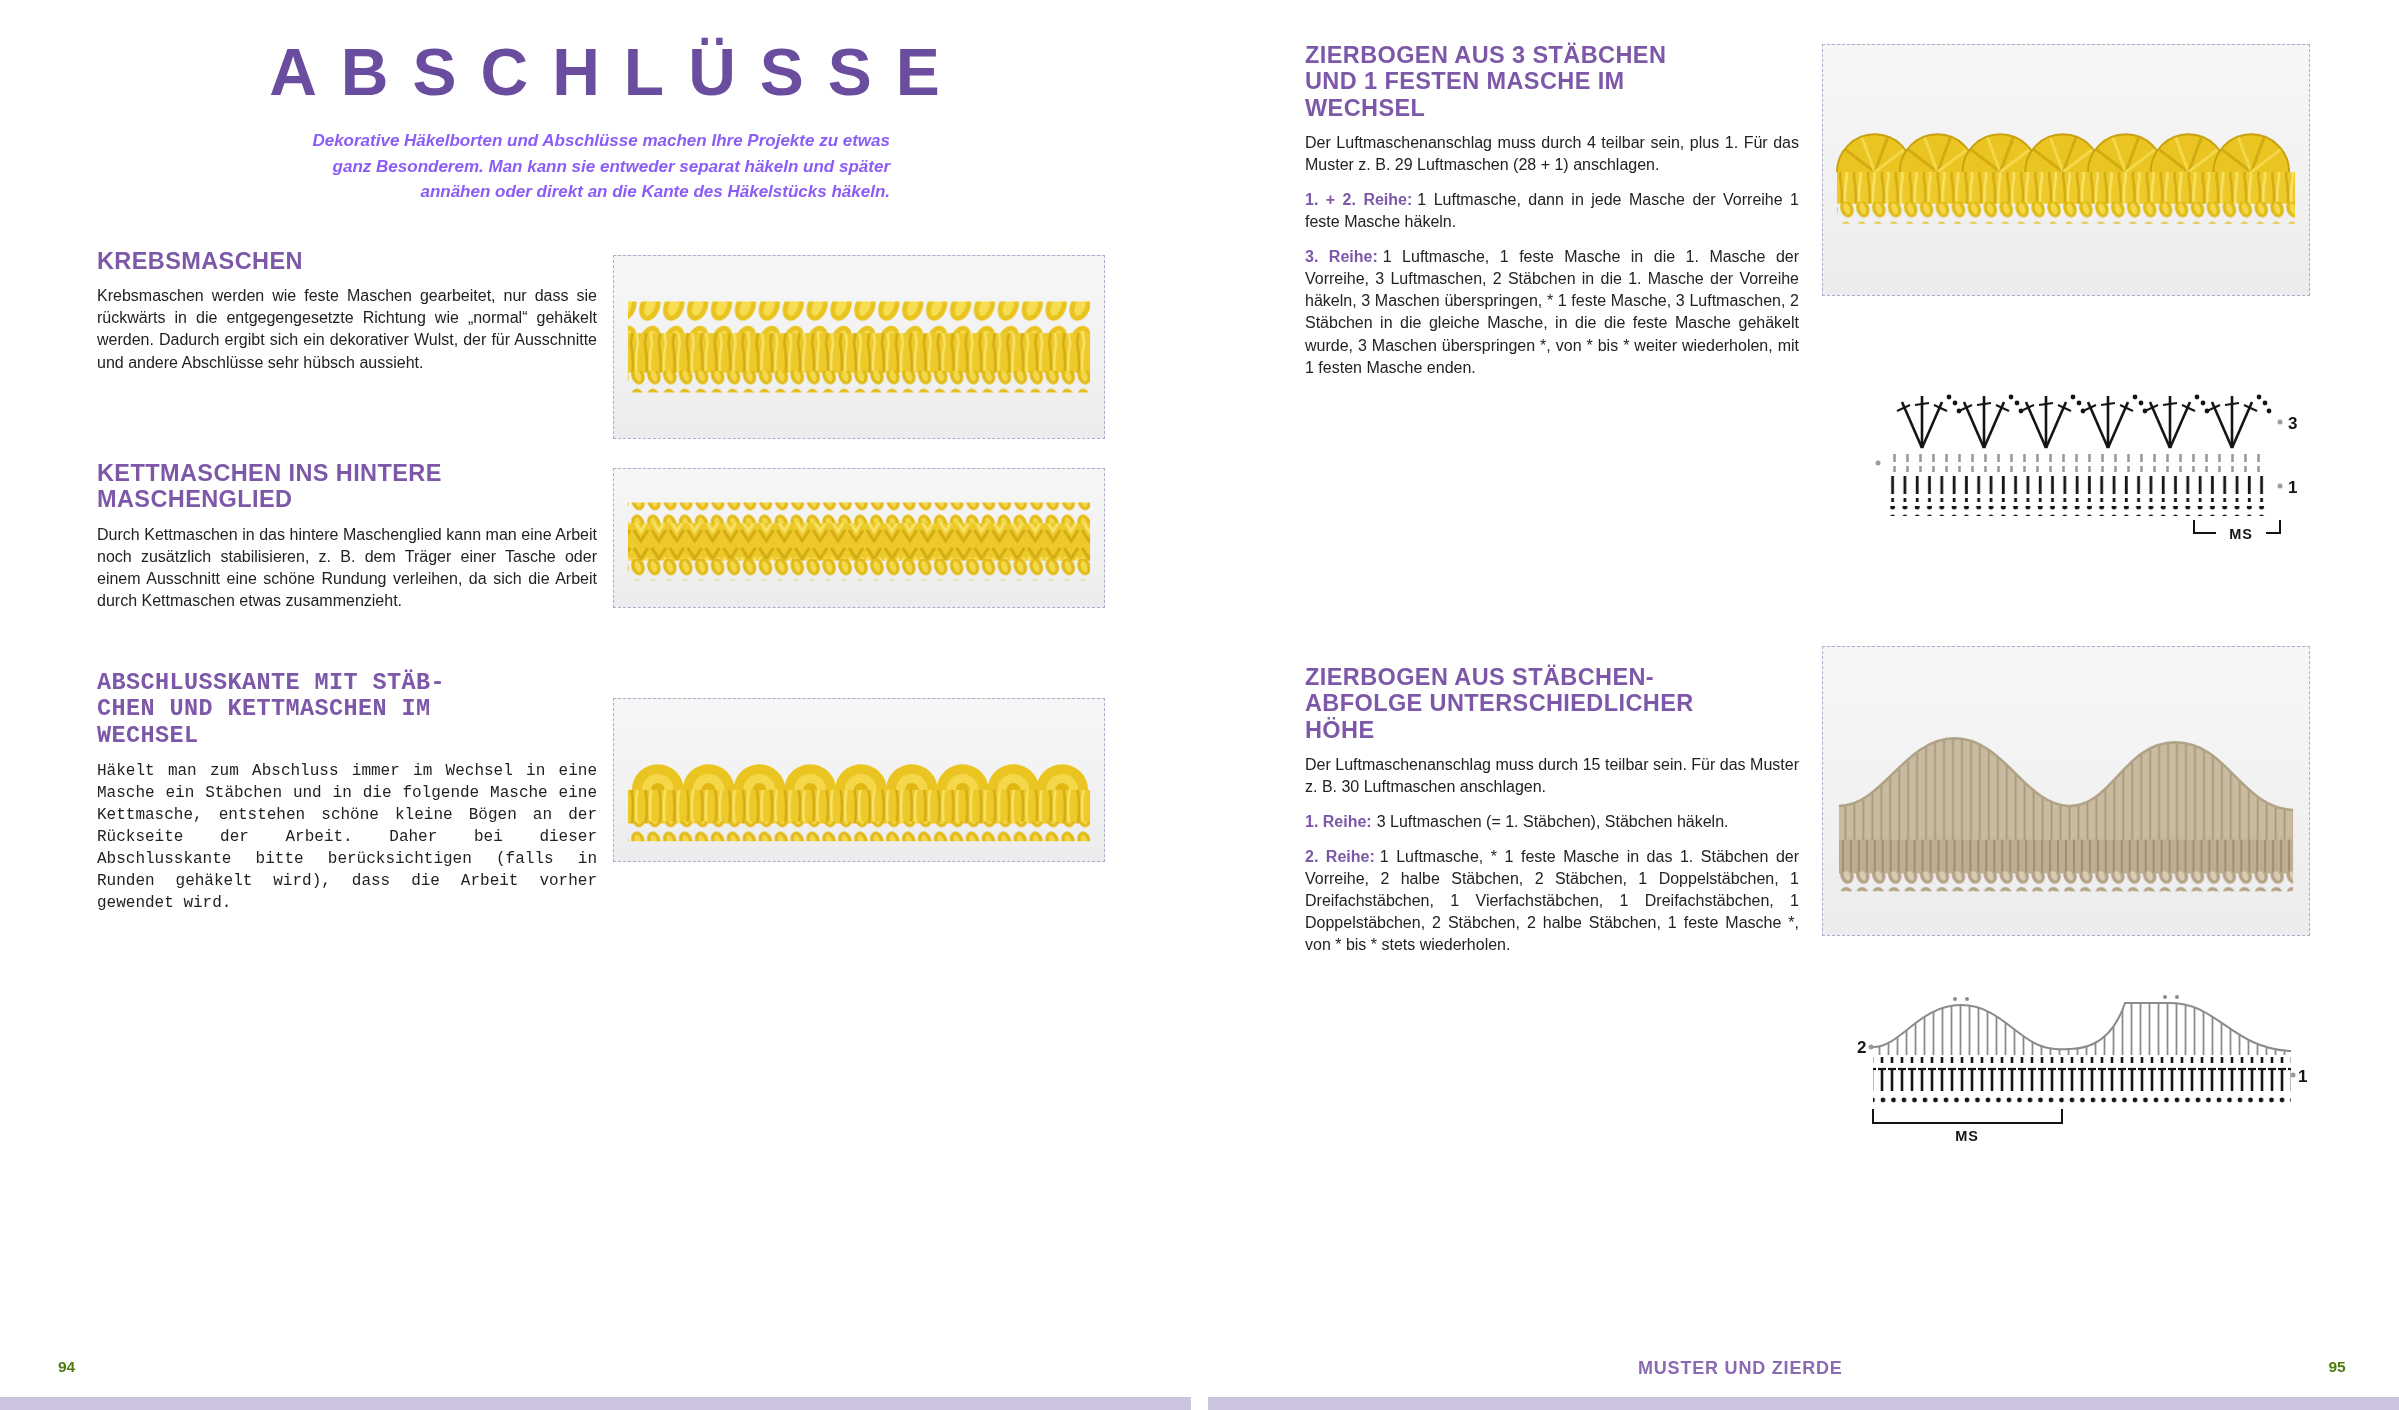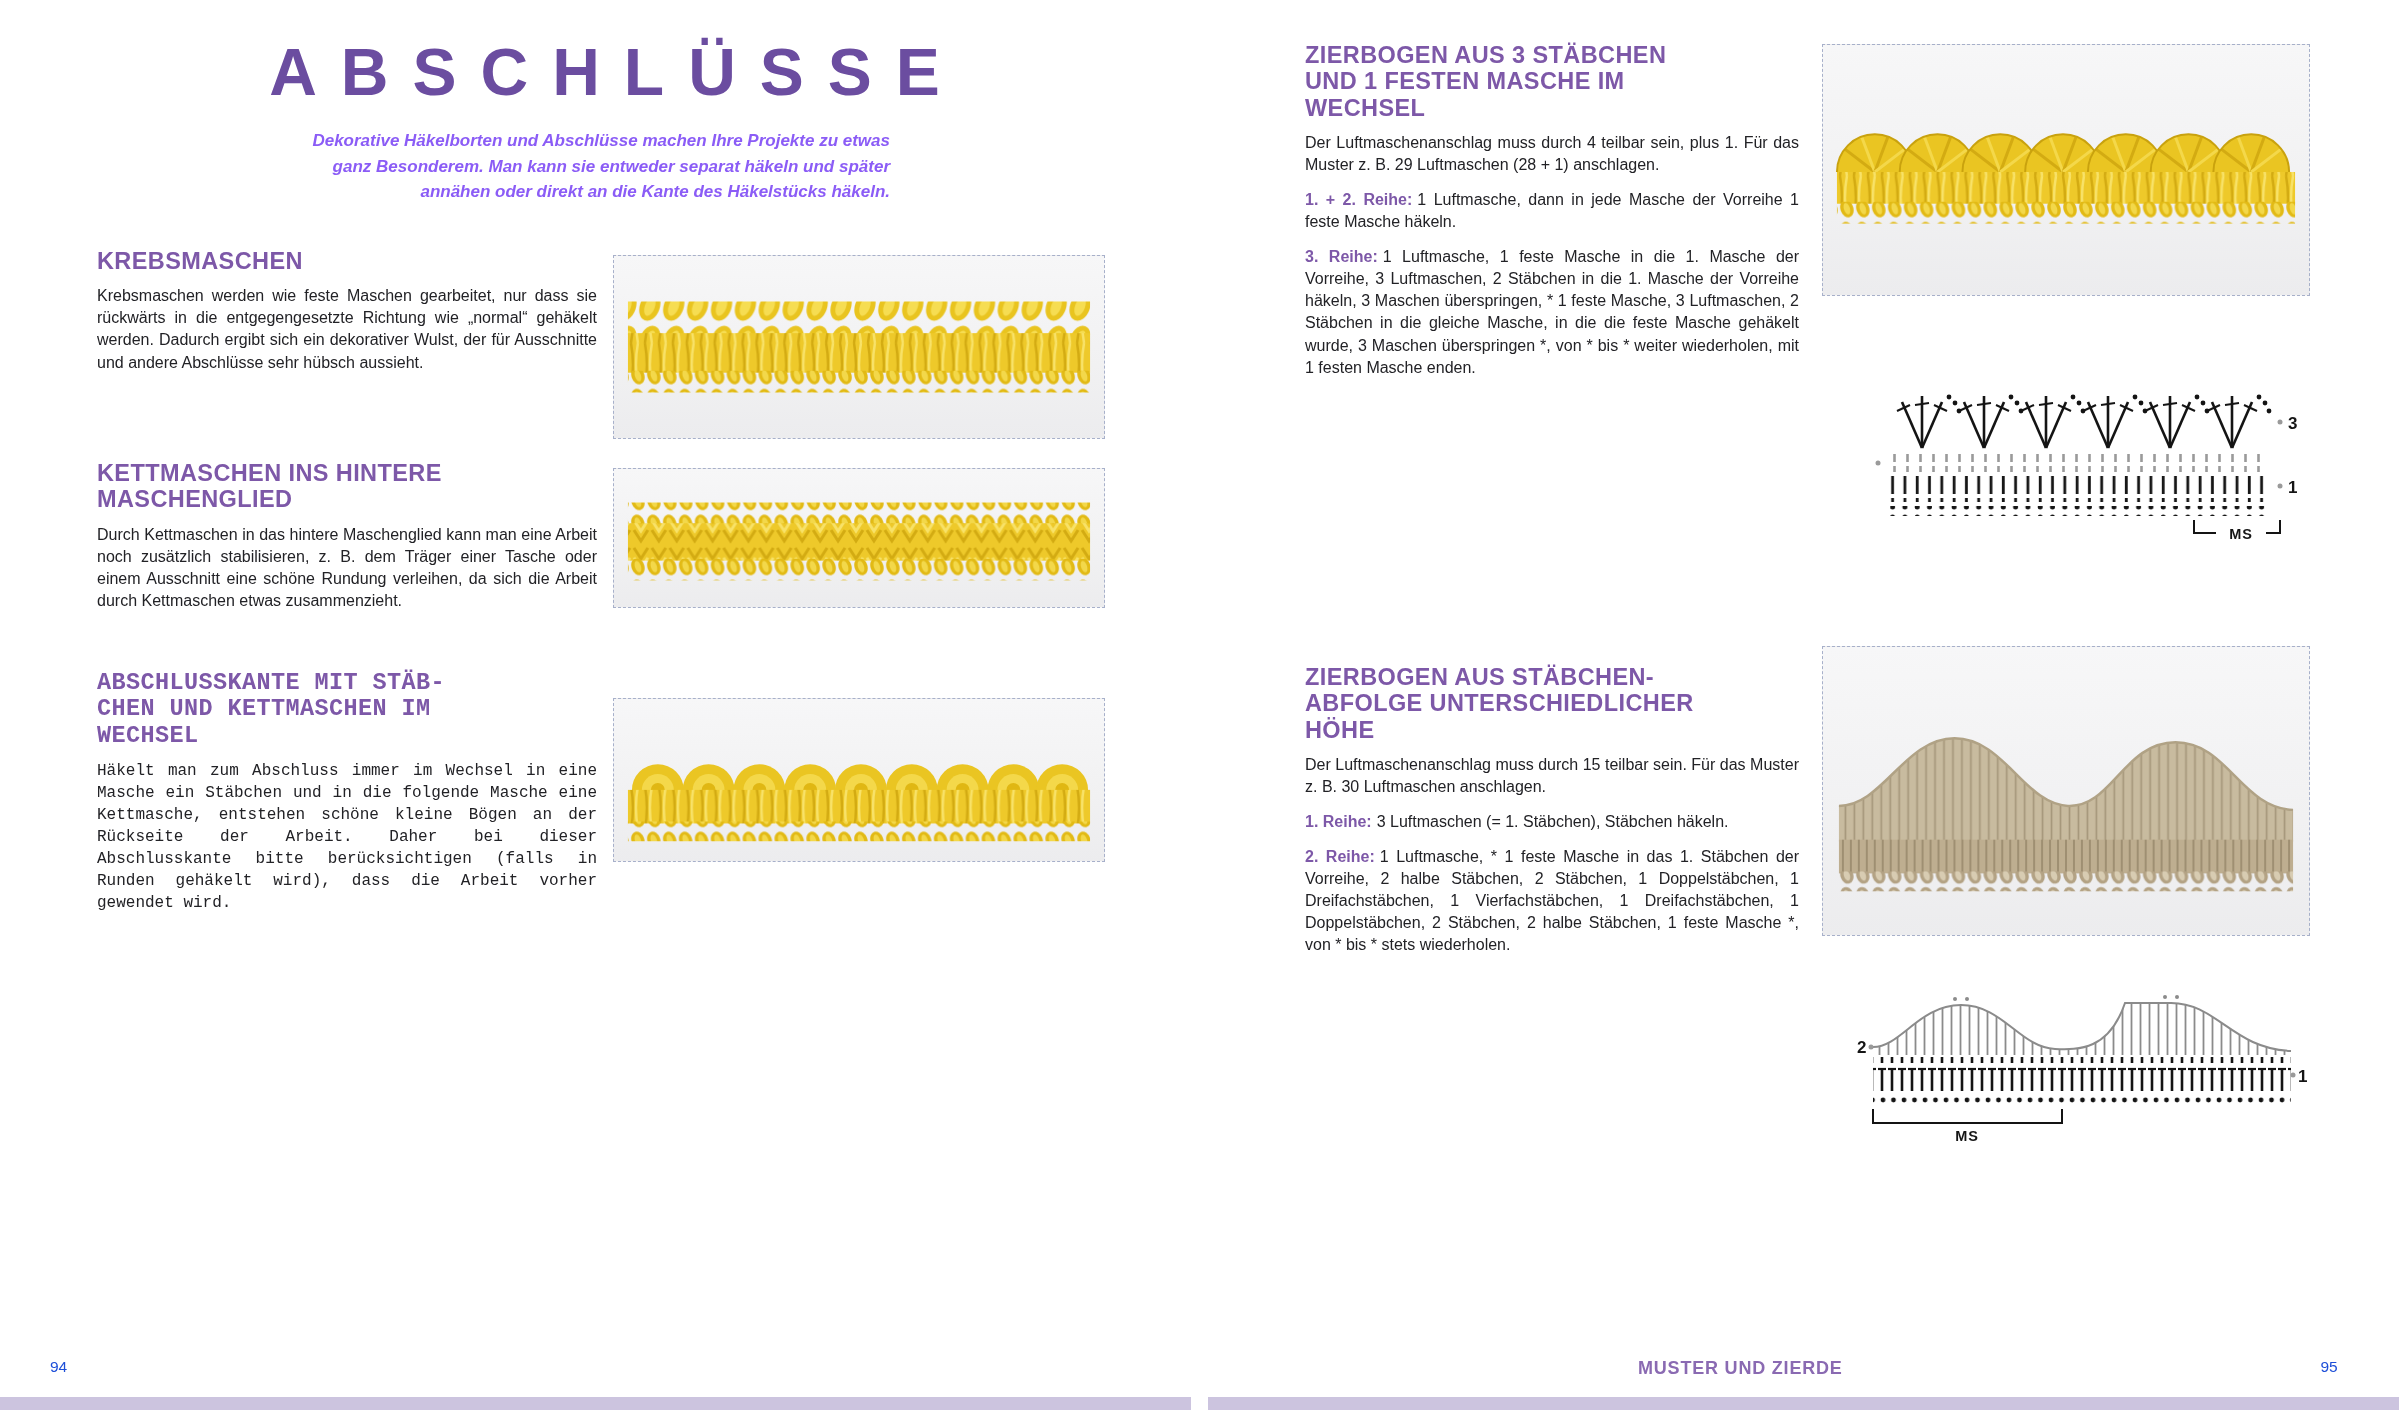--- a/index.html
+++ b/index.html
@@ -44,21 +44,21 @@
   }
   .photo svg{display:block;width:100%;height:100%;}
 
   
   .diagram{position:absolute;}
   .diagram svg{display:block;width:100%;height:100%;}
   .dg-label{font-weight:700;font-size:17px;fill:#151515;}
   .dg-ms{font-weight:700;font-size:14.5px;fill:#151515;letter-spacing:1px;}
 
   
-  .pagenum{position:absolute;top:1358px;font-size:15.5px;color:#1d4ed8;font-weight:400;}
+  .pagenum{position:absolute;top:1358px;font-size:15.5px;color:#4d7c0f;font-weight:700;margin-left:8px;}
   .chapter{
     position:absolute;top:1358px;left:1638px;font-size:18px;font-weight:700;
     letter-spacing:.8px;color:var(--c-footer);
   }
   .band{position:absolute;bottom:0;height:13px;background:var(--c-band);}
   .band.l{left:0;width:1191px;}
   .band.r{left:1208px;width:1191px;}
 </style>
 </head>
 <body>

